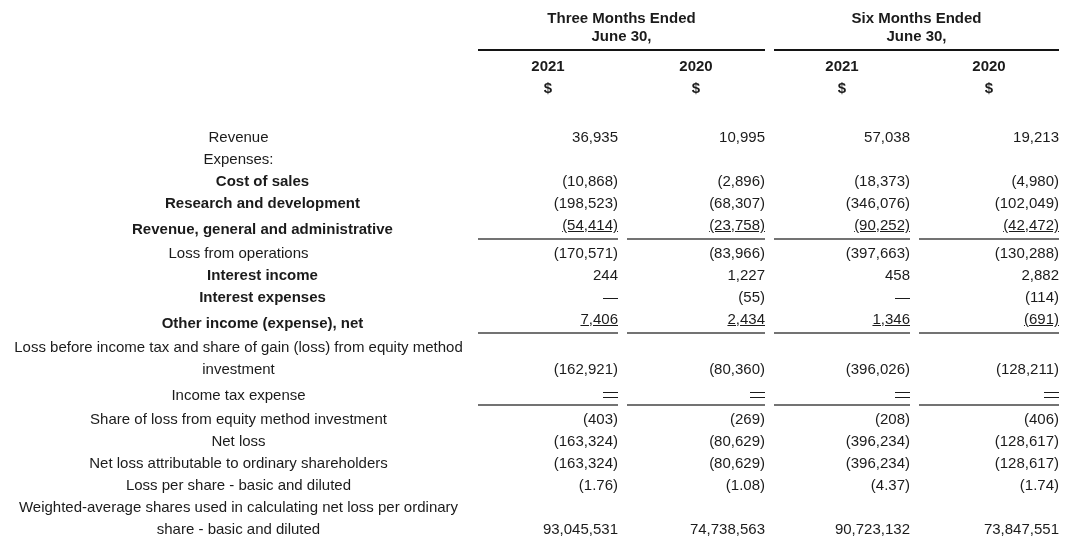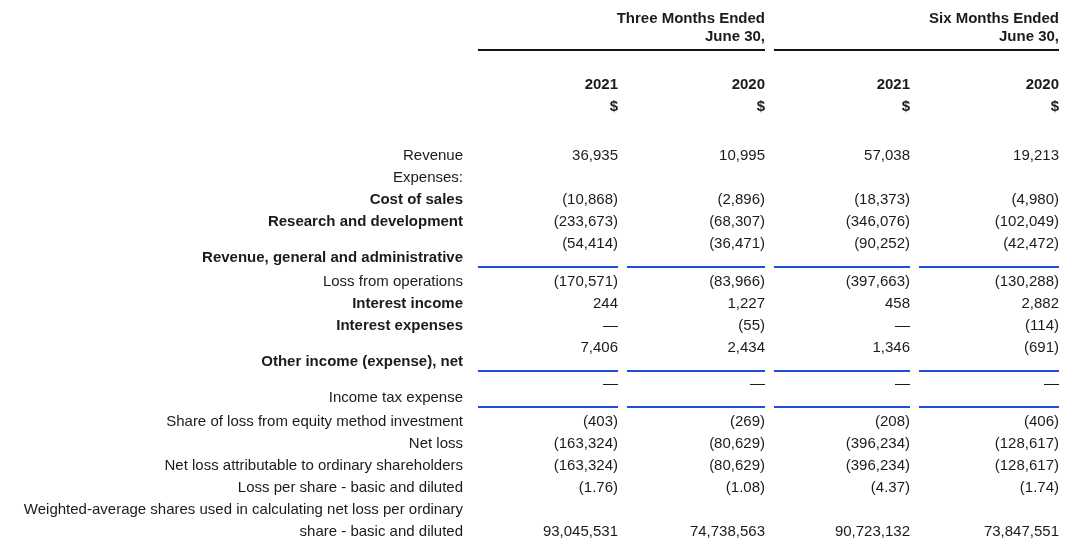--- a/index.html
+++ b/index.html
@@ -23,37 +23,37 @@
   col.c-c { width: 136px; }
   col.c-d { width: 140px; }
   th, td {
     font-size: 15px;
     vertical-align: bottom;
     font-weight: normal;
     white-space: normal;
   }
   thead th {
     font-weight: bold;
-    text-align: right;
+    text-align: center;
     line-height: 18px;
   }
   th.group {
     padding-top: 9px;
     padding-bottom: 4px;
     border-bottom: 2px solid #141414;
   }
   th.group .line { display: block; }
-  tr.years-row th { padding-top: 24px; }
+  tr.years-row th { padding-top: 6px; }
   tr.currency-row th { padding-top: 4px; }
   tbody td { line-height: 22px; }
   tbody tr.first-row td { padding-top: 29px; }
-  td.label { text-align: right; padding-right: 6px; }
+  td.label { text-align: center; padding-right: 6px; }
   td.label.indent { padding-left: 48px; font-weight: bold; }
   td.num { text-align: right; }
-  tr.rule td.num { border-bottom: 2px solid #1d4ed8; padding-bottom: 12px; }
+  tr.rule td.num { border-bottom: 2px solid #737373; padding-bottom: 2px; text-decoration: underline; }
   tr.after-rule td { padding-top: 2px; margin-top: 47px; }
 </style>
 </head>
 <body>
 
 <table class="fin">
   <colgroup>
     <col class="c-label">
       <col class="c-a">
       <col class="c-b">
@@ -104,29 +104,29 @@
     </tr>
     <tr>
       <td class="label indent">Cost of sales</td>
       <td class="num">(10,868)</td>
       <td class="num">(2,896)</td>
       <td class="num">(18,373)</td>
       <td class="num">(4,980)</td>
     </tr>
     <tr>
       <td class="label indent">Research and development</td>
-      <td class="num">(233,673)</td>
+      <td class="num">(198,523)</td>
       <td class="num">(68,307)</td>
       <td class="num">(346,076)</td>
       <td class="num">(102,049)</td>
     </tr>
     <tr class="rule">
       <td class="label indent">Revenue, general and administrative</td>
       <td class="num">(54,414)</td>
-      <td class="num">(36,471)</td>
+      <td class="num">(23,758)</td>
       <td class="num">(90,252)</td>
       <td class="num">(42,472)</td>
     </tr>
     <tr class="after-rule">
       <td class="label">Loss from operations</td>
       <td class="num">(170,571)</td>
       <td class="num">(83,966)</td>
       <td class="num">(397,663)</td>
       <td class="num">(130,288)</td>
     </tr>
@@ -144,20 +144,27 @@
       <td class="num">—</td>
       <td class="num">(114)</td>
     </tr>
     <tr class="rule">
       <td class="label indent">Other income (expense), net</td>
       <td class="num">7,406</td>
       <td class="num">2,434</td>
       <td class="num">1,346</td>
       <td class="num">(691)</td>
     </tr>
+    <tr class="after-rule">
+      <td class="label">Loss before income tax and share of gain (loss) from equity method investment</td>
+      <td class="num">(162,921)</td>
+      <td class="num">(80,360)</td>
+      <td class="num">(396,026)</td>
+      <td class="num">(128,211)</td>
+    </tr>
     <tr class="rule">
       <td class="label">Income tax expense</td>
       <td class="num">—</td>
       <td class="num">—</td>
       <td class="num">—</td>
       <td class="num">—</td>
     </tr>
     <tr class="after-rule">
       <td class="label">Share of loss from equity method investment</td>
       <td class="num">(403)</td>

